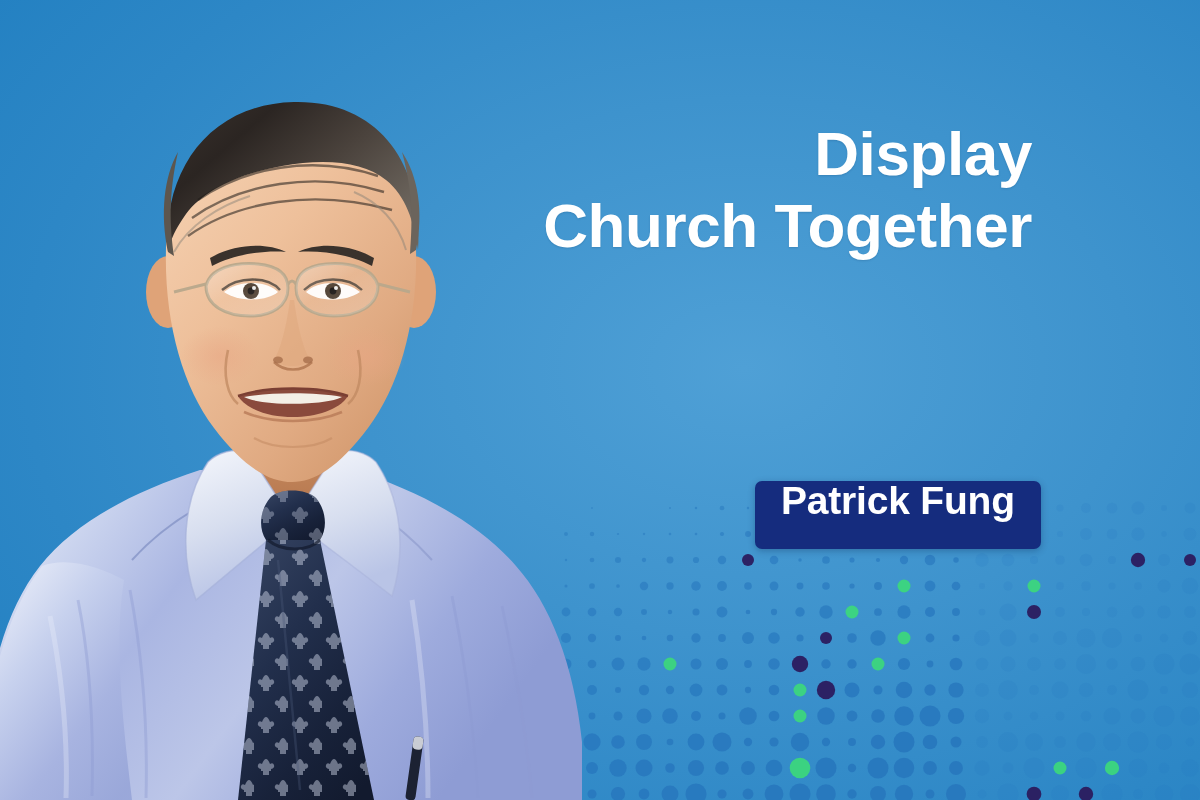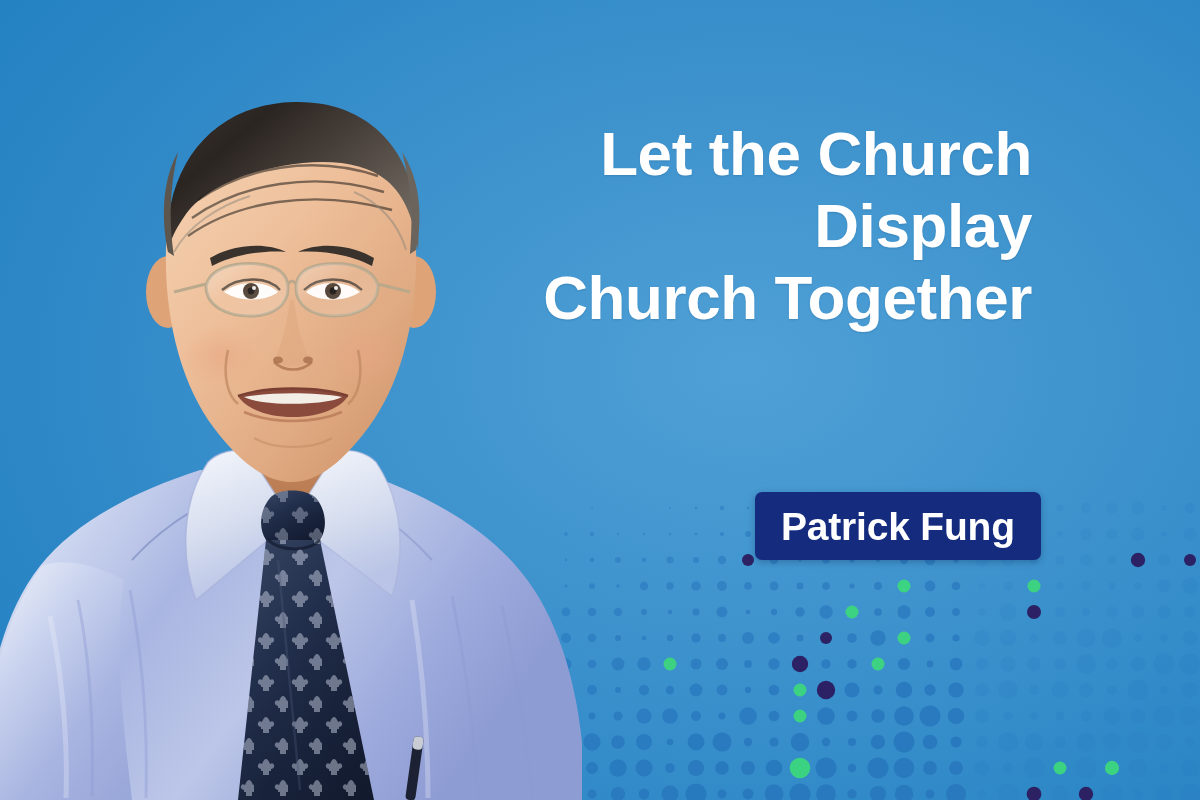--- a/index.html
+++ b/index.html
@@ -38,23 +38,23 @@
     letter-spacing:-0.4px;
     white-space:nowrap;
     text-shadow:0 1px 2px rgba(10,50,90,0.18);
   }
   
   #name-badge{
     position:absolute;left:755px;top:481px;
     min-width:273px;height:68px;
     background:#152c7e;
     border-radius:7px;
-    display:flex;align-items:center;justify-content:center;
+    display:flex;justify-content:center;
     box-shadow:0 2px 7px rgba(8,30,70,0.30);
-    padding:0 26px;box-sizing:border-box;margin-top:11px;
+    padding:0 26px;box-sizing:border-box;
   }
   #name-badge .badge-text{
     color:#ffffff;font-size:39px;font-weight:bold;
     line-height:1;letter-spacing:-0.2px;white-space:nowrap;
   }
 </style>
 </head>
 <body>
 
 <div id="banner">
@@ -539,21 +539,20 @@
       <path d="M262 412 C290 424 332 424 360 412" fill="none" stroke="#b87a58" stroke-width="2.6" opacity="0.8"></path>
 
       <path d="M246 350 C240 376 246 396 256 404" fill="none" stroke="#c08a62" stroke-width="2.6" opacity="0.75"></path>
       <path d="M376 350 C382 376 376 396 366 404" fill="none" stroke="#c08a62" stroke-width="2.6" opacity="0.75"></path>
 
       <path d="M272 438 C292 450 330 450 350 438" fill="none" stroke="#c28a63" stroke-width="2.2" opacity="0.55"></path>
     </svg>
   </div>
 
   <div id="title-block">
-    <span class="title-line">Let the Church</span>
     <span class="title-line">Display</span>
     <span class="title-line">Church Together</span>
   </div>
 
   <div id="name-badge">
     <span class="badge-text">Patrick Fung</span>
   </div>
 
 </div>
 

